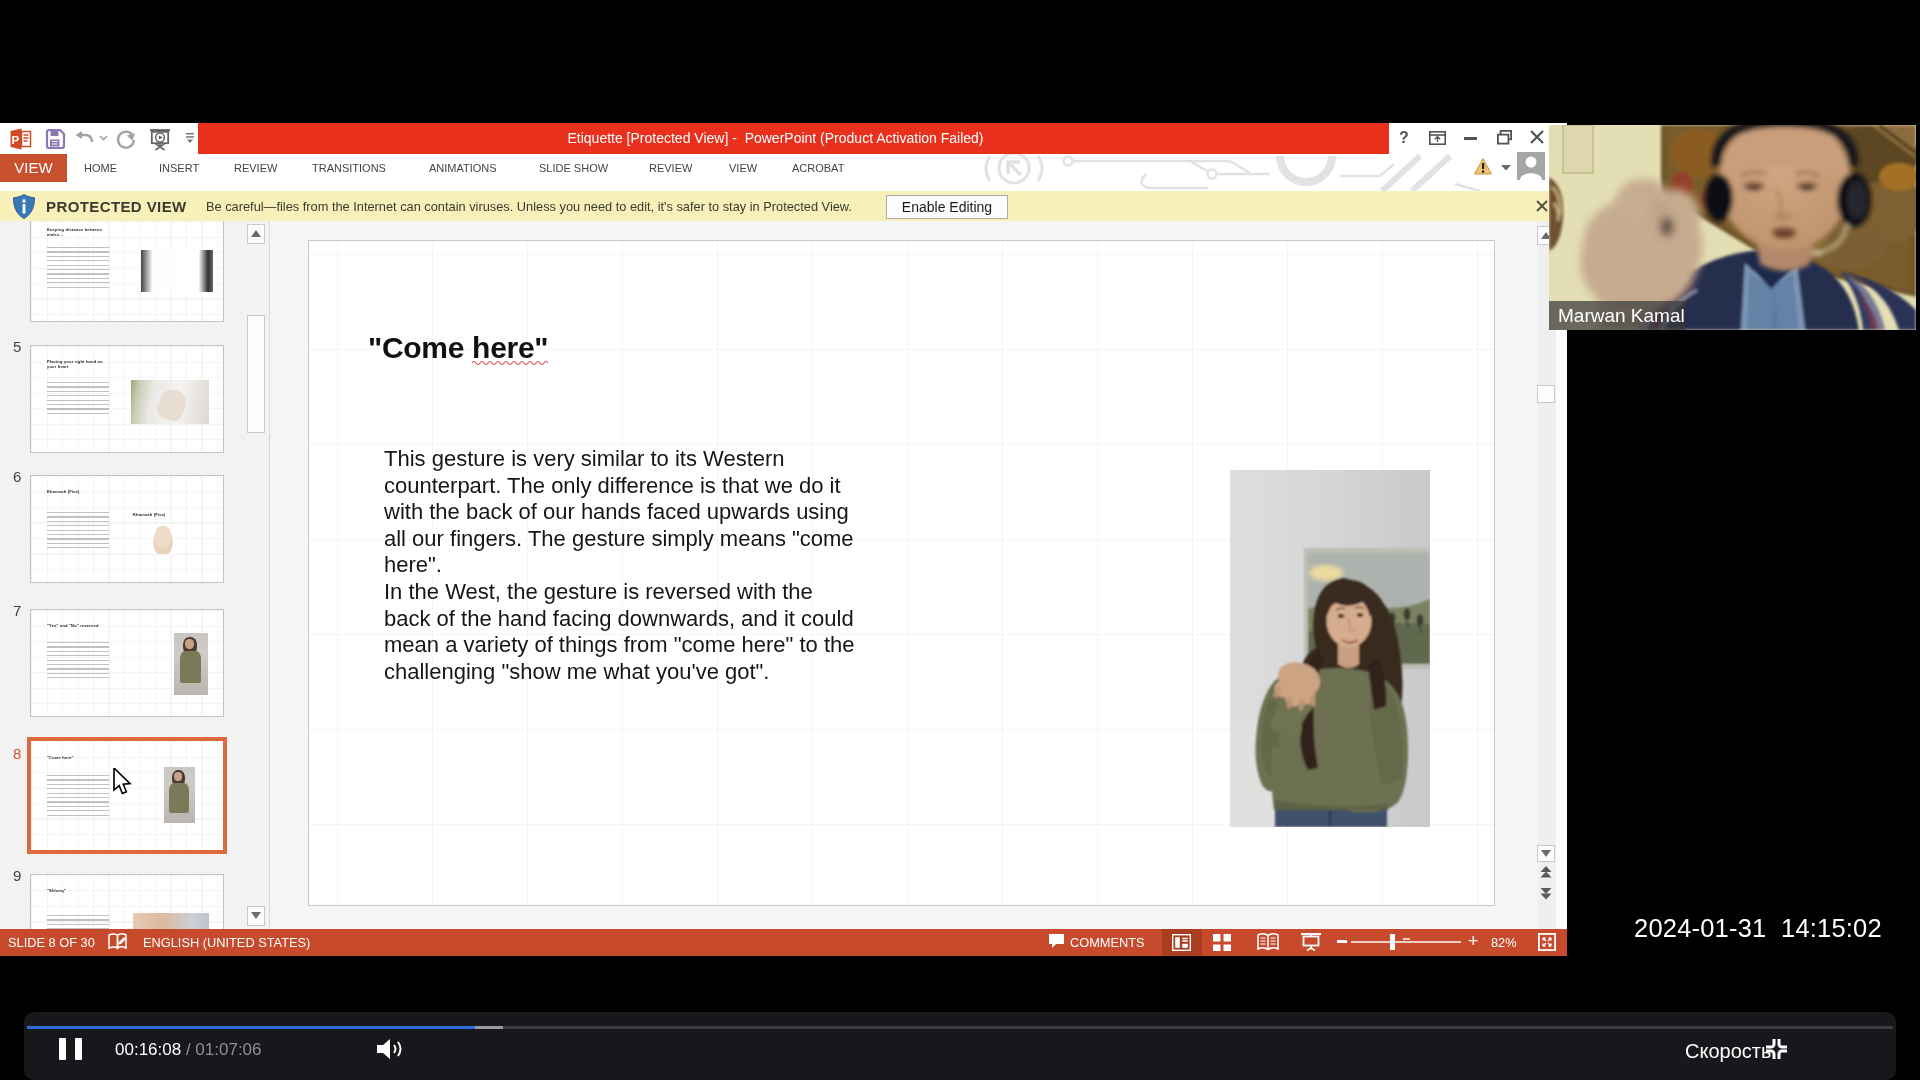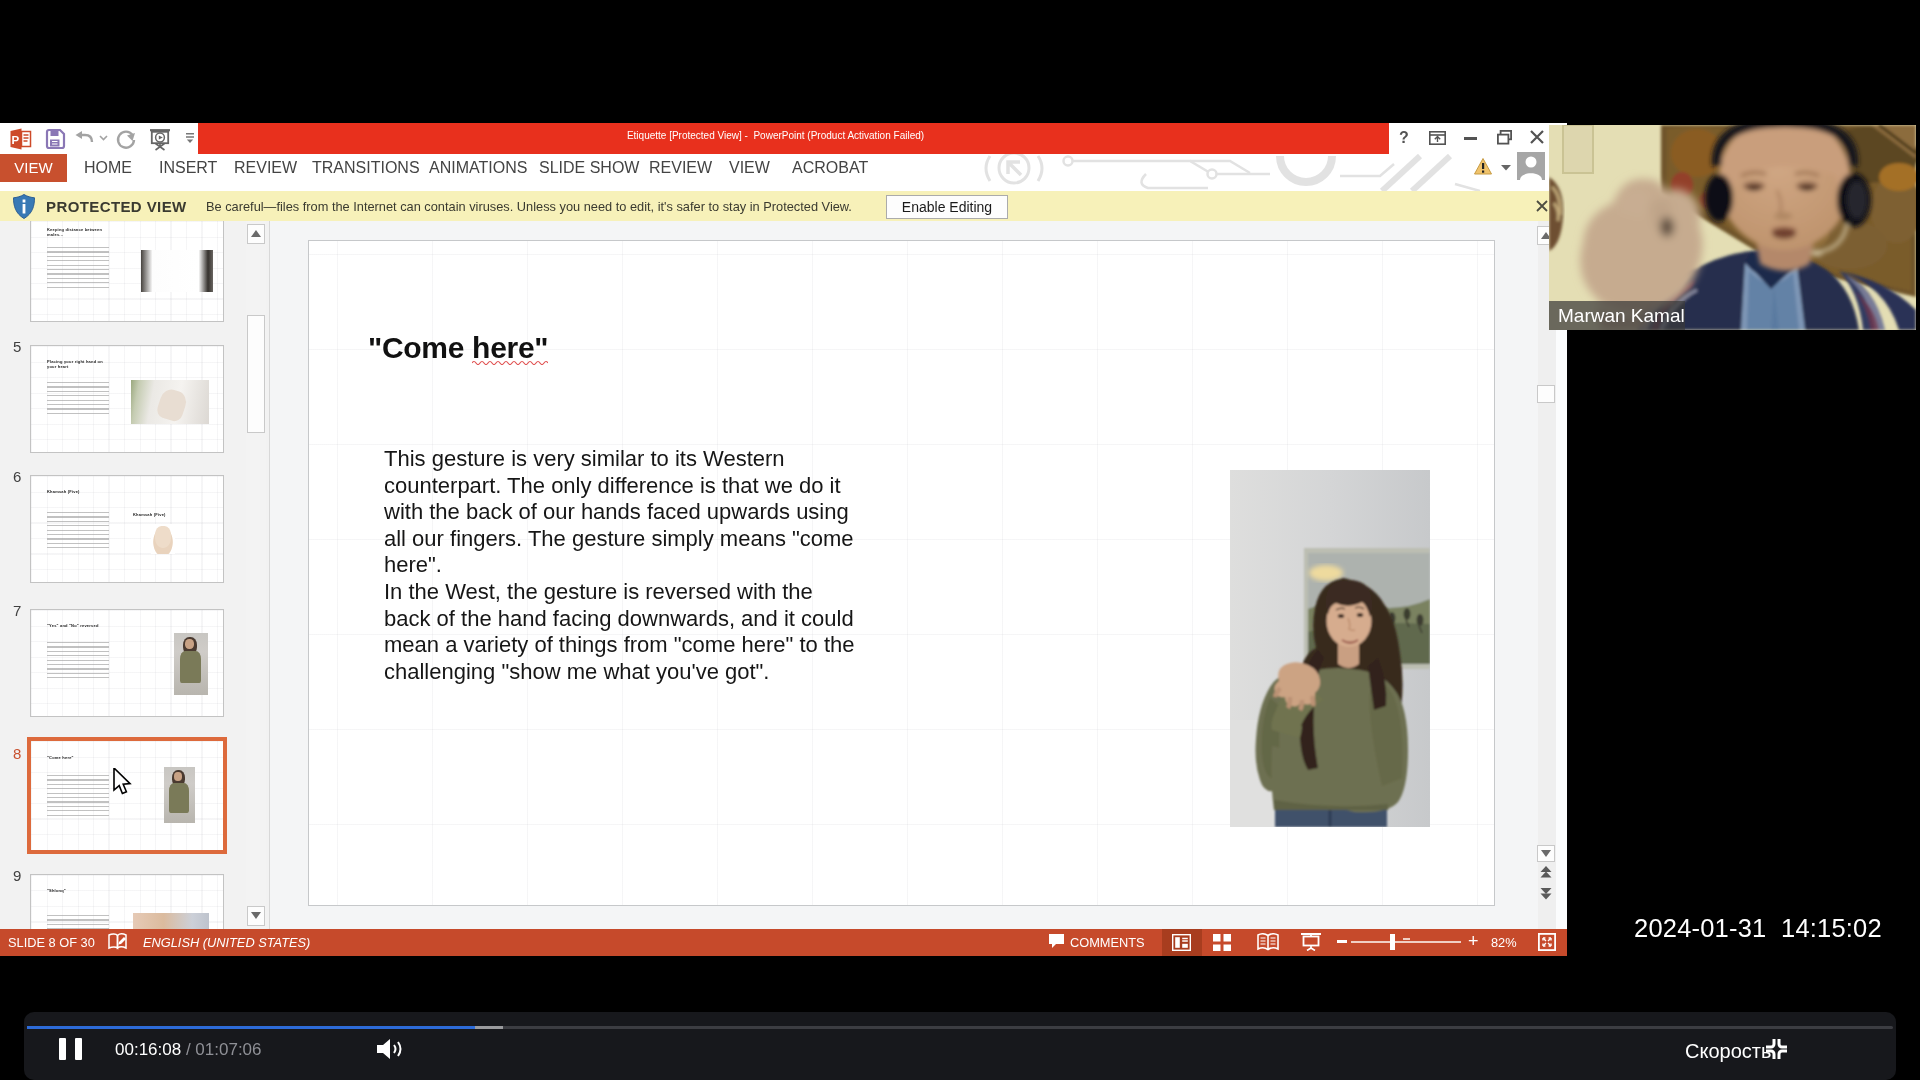--- a/index.html
+++ b/index.html
@@ -61,21 +61,21 @@
     <path d="M8.8 6.4 l4 2.1 -4 2.1z" fill="#666"></path>
     <path d="M5.5 14.5 L14.5 21 M14.5 14.5 L5.5 21 M10 14.5 V18" stroke="#666" stroke-width="1.6"></path>
   </g>
   <g transform="translate(178,6)">
     <path d="M0 0.7 h8 M0 4 h8" stroke="#777" stroke-width="1.4"></path>
     <path d="M0.8 6.5 l3.2 3.4 3.2-3.4z" fill="#777"></path>
   </g>
 </svg>
 
 <div class="abs" style="left:198px;top:123px;width:1191px;height:31px;background:#e8301d;"></div>
-<div class="abs" style="left:180px;top:130px;width:1191px;height:18px;color:#fff;font-size:10px;text-align:center;">Etiquette [Protected View] -&nbsp; PowerPoint (Product Activation Failed)</div>
+<div class="abs" style="left:180px;top:130px;width:1191px;height:18px;color:#fff;font-size:14px;text-align:center;">Etiquette [Protected View] -&nbsp; PowerPoint (Product Activation Failed)</div>
 
 <div class="abs" style="left:1395px;top:129px;width:160px;height:20px;color:#535353;">
   <span class="abs" style="left:4px;top:0;font-size:16px;font-weight:bold;">?</span>
   <svg class="abs" style="left:34px;top:2px;" width="17" height="14" viewBox="0 0 17 14">
     <rect x="0.8" y="0.8" width="15.4" height="12.4" fill="none" stroke="#535353" stroke-width="1.6"></rect>
     <path d="M0.8 4 h15.4" stroke="#535353" stroke-width="1.6"></path>
     <path d="M8.5 11 v-5 M5.8 8.2 l2.7-2.7 2.7 2.7" fill="none" stroke="#535353" stroke-width="1.4"></path>
   </svg>
   <svg class="abs" style="left:69px;top:8px;" width="13" height="3" viewBox="0 0 13 3">
       <rect width="13" height="3" fill="#535353"></rect>
@@ -83,21 +83,21 @@
   <svg class="abs" style="left:102px;top:1px;" width="15" height="15" viewBox="0 0 15 15">
     <rect x="3.6" y="0.9" width="10.5" height="8.4" fill="none" stroke="#535353" stroke-width="1.8"></rect>
     <rect x="0.9" y="4.6" width="10.5" height="9" fill="#fff" stroke="#535353" stroke-width="1.8"></rect>
   </svg>
   <svg class="abs" style="left:135px;top:1px;" width="14" height="14" viewBox="0 0 14 14">
     <path d="M1 1 L13 13 M13 1 L1 13" stroke="#535353" stroke-width="2.2"></path>
   </svg>
 </div>
 
 <div class="abs" style="left:0px;top:154px;width:67px;height:28px;background:#c8502e;color:#fff;font-size:15px;text-align:center;line-height:28px;">VIEW</div>
-<div class="abs" style="left:0;top:154px;width:1400px;height:28px;color:#444;font-size:16px;line-height:28px;">
+<div class="abs" style="left:0;top:154px;width:1400px;height:28px;color:#444;font-size:11px;line-height:28px;">
   <span class="abs" style="left:84px;">HOME</span>
   <span class="abs" style="left:159px;">INSERT</span>
   <span class="abs" style="left:234px;">REVIEW</span>
   <span class="abs" style="left:312px;">TRANSITIONS</span>
   <span class="abs" style="left:429px;">ANIMATIONS</span>
   <span class="abs" style="left:539px;">SLIDE SHOW</span>
   <span class="abs" style="left:649px;">REVIEW</span>
   <span class="abs" style="left:729px;">VIEW</span>
   <span class="abs" style="left:792px;">ACROBAT</span>
 </div>
@@ -317,21 +317,21 @@
 
 <div class="abs" style="left:1556px;top:221px;width:11px;height:708px;background:#fbfcfd;"></div>
 
 <div class="abs" style="left:0px;top:929px;width:1567px;height:27px;background:#c64a2b;color:#fff;"></div>
 <div class="abs" style="left:8px;top:935px;font-size:12.8px;color:#fff;">SLIDE 8 OF 30</div>
 <svg class="abs" style="left:108px;top:933px;" width="20" height="18" viewBox="0 0 20 18">
   <path d="M1 2 C4 0.5 8 0.5 9.5 2.5 V15 C8 13.5 4 13.5 1 15 Z" fill="none" stroke="#fff" stroke-width="1.5"></path>
   <path d="M18 2 C15 0.5 11.5 0.5 9.5 2.5 V15 C11.5 13.5 15 13.5 18 15 Z" fill="none" stroke="#fff" stroke-width="1.5"></path>
   <path d="M11 9 l5-5 2 2-5 5-2.6 0.6z" fill="#fff"></path>
 </svg>
-<div class="abs" style="left:143px;top:935px;font-size:12.8px;color:#fff;font-style:italic;">ENGLISH (UNITED STATES)</div>
+<div class="abs" style="left:143px;top:935px;font-size:12.8px;color:#fff;">ENGLISH (UNITED STATES)</div>
 <svg class="abs" style="left:1048px;top:933px;" width="17" height="16" viewBox="0 0 17 16">
   <path d="M1 1 h15 v10 h-8 l-4 4 v-4 h-3 z" fill="#fff"></path>
 </svg>
 <div class="abs" style="left:1070px;top:935px;font-size:12.8px;color:#fff;">COMMENTS</div>
 
 <div class="abs" style="left:1162px;top:929px;width:40px;height:27px;background:#a83d1f;"></div>
 <svg class="abs" style="left:1172px;top:934px;" width="19" height="17" viewBox="0 0 19 17">
   <rect x="0.7" y="0.7" width="17.6" height="15.6" fill="none" stroke="#fff" stroke-width="1.4"></rect>
   <rect x="3.2" y="3.2" width="4.6" height="10.6" fill="#fff"></rect>
   <path d="M10.2 4.5 h5.6 M10.2 7 h5.6" stroke="#fff" stroke-width="1.3"></path>

